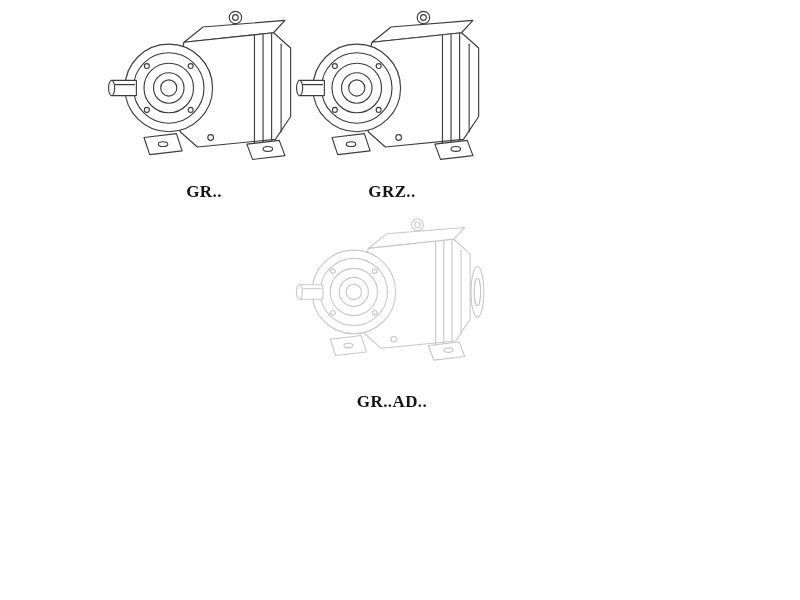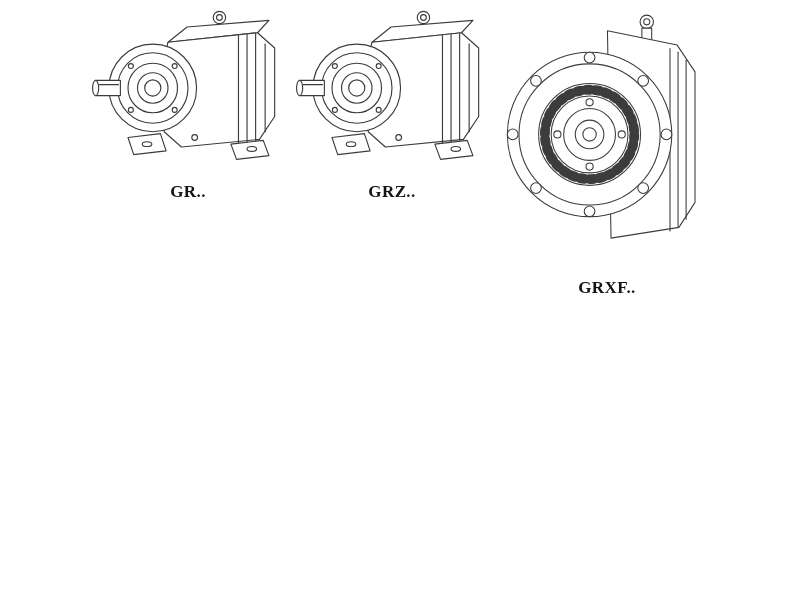--- a/index.html
+++ b/index.html
@@ -14,21 +14,21 @@
     align-items:center; justify-content:space-between;
   }
   .fig svg { display:block; }
   .ink   { color:var(--line,#3c3c3c); }
   .ghost { color:var(--ghost-line,#c7c7c7); }
   .fig-label {
     font-weight:bold; font-size:17px; letter-spacing:.4px;
     color:var(--label,#141414); text-align:center; white-space:nowrap;
   }
   
-  #fig-gr   { left:88px;  top:4px;   width:200px; height:198px; }
+  #fig-gr   { left:104px;  top:4px;   width:200px; height:198px; }
   #fig-grz  { left:292px; top:4px;   width:200px; height:198px; }
   #fig-grxf { left:492px; top:2px;   width:230px; height:296px; }
   #fig-grf  { left:88px;  top:212px; width:200px; height:196px; }
   #fig-grad { left:292px; top:212px; width:200px; height:200px; }
   #fig-grfoot { left:88px;  top:418px; width:200px; height:180px; }
   #fig-gram { left:292px; top:418px; width:200px; height:180px; }
   #fig-grx  { left:492px; top:302px; width:270px; height:290px; }
 </style>
 </head>
 <body>
@@ -167,25 +167,29 @@
     <div class="fig-label">GR..</div>
   </div>
 
   <div class="fig" id="fig-grz">
     <svg class="ink" width="200" height="167" viewBox="0 0 210 175">
       <use href="#gbx-iso" width="210" height="175"></use>
     </svg>
     <div class="fig-label">GRZ..</div>
   </div>
 
-  <div class="fig" id="fig-grxf">
-    <svg class="ink" width="210" height="264" viewBox="0 0 235 295">
-      <use href="#gbx-front" width="235" height="295"></use>
-    </svg>
-    <div class="fig-label">GRXF..</div>
-  </div>
 
 
+  <div class="fig" id="fig-grad">
+    <svg class="ghost" width="200" height="159" viewBox="0 0 220 175">
+      <use href="#gbx-iso" width="210" height="175"></use>
+      <g fill="#ffffff" stroke="currentColor" stroke-width="1.2">
+        <ellipse cx="204" cy="88" rx="7" ry="28"></ellipse>
+        <ellipse cx="204" cy="88" rx="3.5" ry="15"></ellipse>
+      </g>
+    </svg>
+    <div class="fig-label">GR..AD..</div>
+  </div>
 
 
 
 
 </div>
 
 </body></html>

